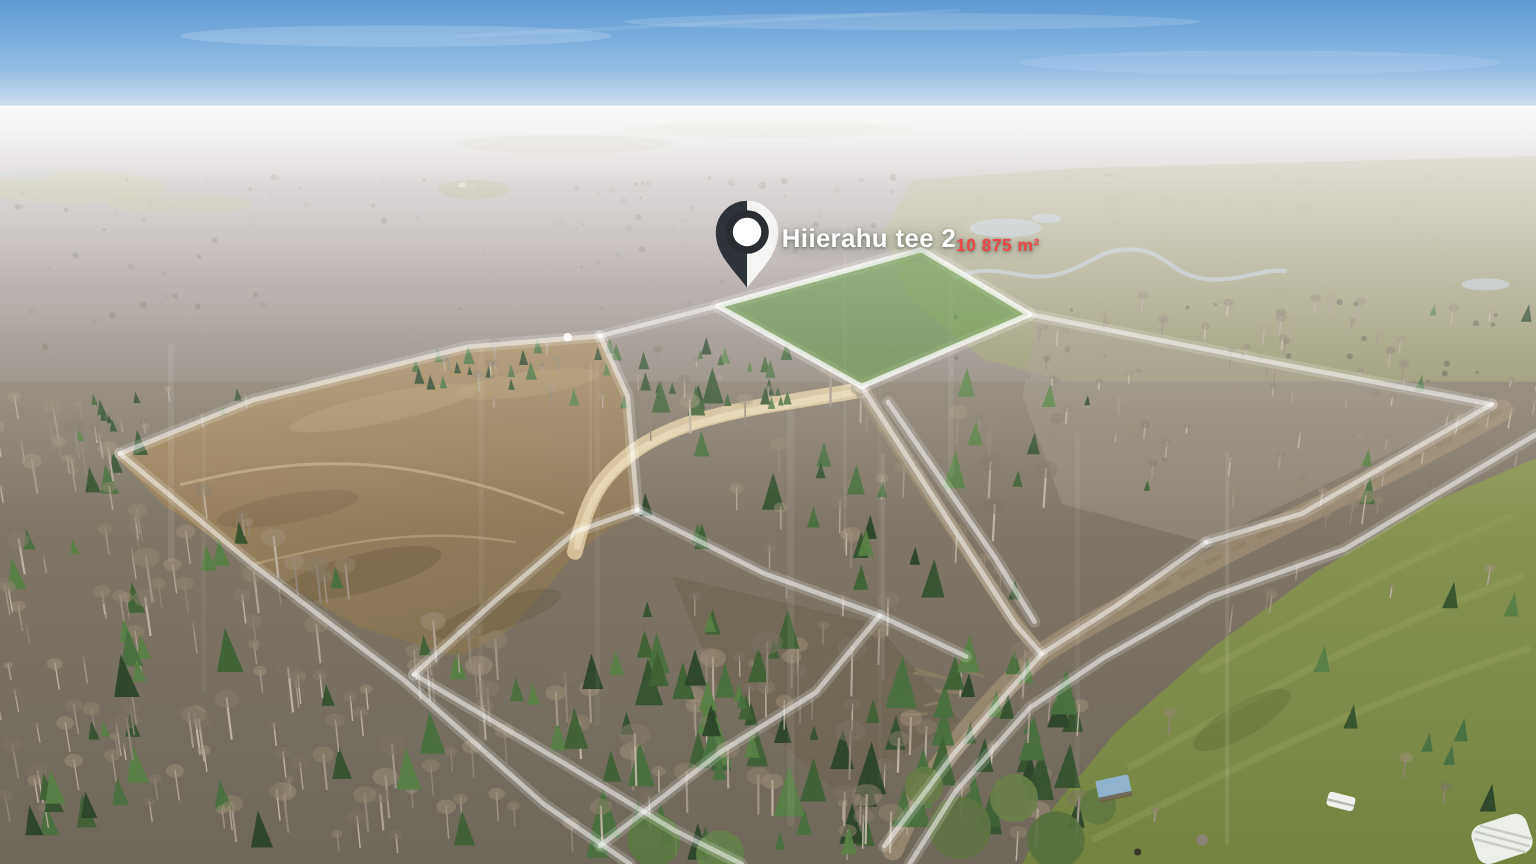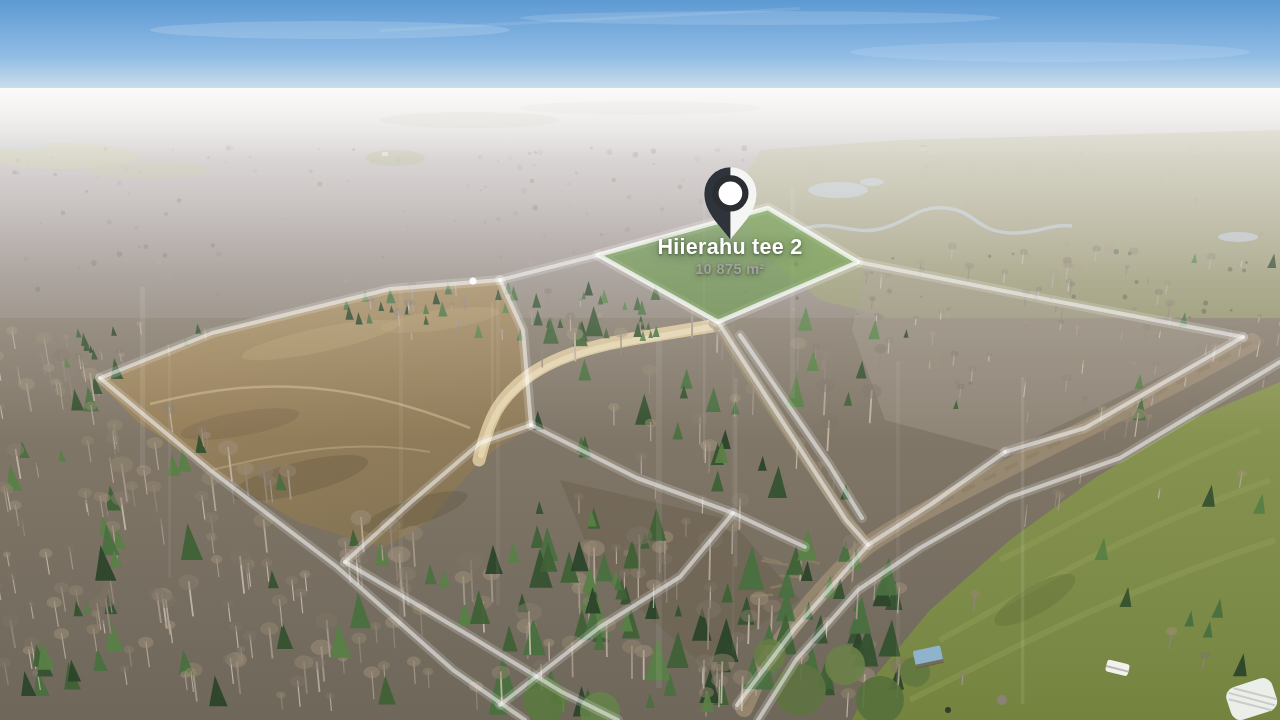--- a/index.html
+++ b/index.html
@@ -1,24 +1,24 @@
 <!DOCTYPE html>
 <html><head>
 <meta charset="utf-8">
 <style>
   html,body{margin:0;padding:0;background:#222;}
   .stage{position:relative;width:1280px;height:720px;overflow:hidden;
          font-family:"Liberation Sans","DejaVu Sans",sans-serif;}
   .stage svg.scene{position:absolute;inset:0;display:block;}
   .marker-wrap{position:absolute;left:730px;top:164px;transform:translateX(-50%);
-               display:flex;flex-direction:column;align-items:center;pointer-events:none;text-align:center;}
+               display:flex;flex-direction:row;align-items:center;pointer-events:none;text-align:center;}
   .pin{width:58px;height:80px;filter:none;}
   .parcel-name{margin-top:-9px;color:#fff;font-weight:700;font-size:21.5px;letter-spacing:.3px;
                text-shadow:0 1px 3px rgba(22,34,22,.55),0 2px 12px rgba(22,44,22,.35);white-space:nowrap;}
-  .parcel-area{margin-top:1px;color:#a3a3a3;font-weight:700;font-size:14.5px;letter-spacing:.4px;opacity:.97;
+  .parcel-area{margin-top:1px;color:#ef4444;font-weight:700;font-size:14.5px;letter-spacing:.4px;opacity:.97;
                text-shadow:0 1px 3px rgba(22,34,22,.55),0 2px 10px rgba(22,44,22,.3);white-space:nowrap;}
 </style>
 </head>
 <body>
 
 <div class="stage">
 
 <svg class="scene" viewBox="0 0 1280 720">
   <defs>
     <linearGradient id="skyG" x1="0" y1="0" x2="0" y2="1">

